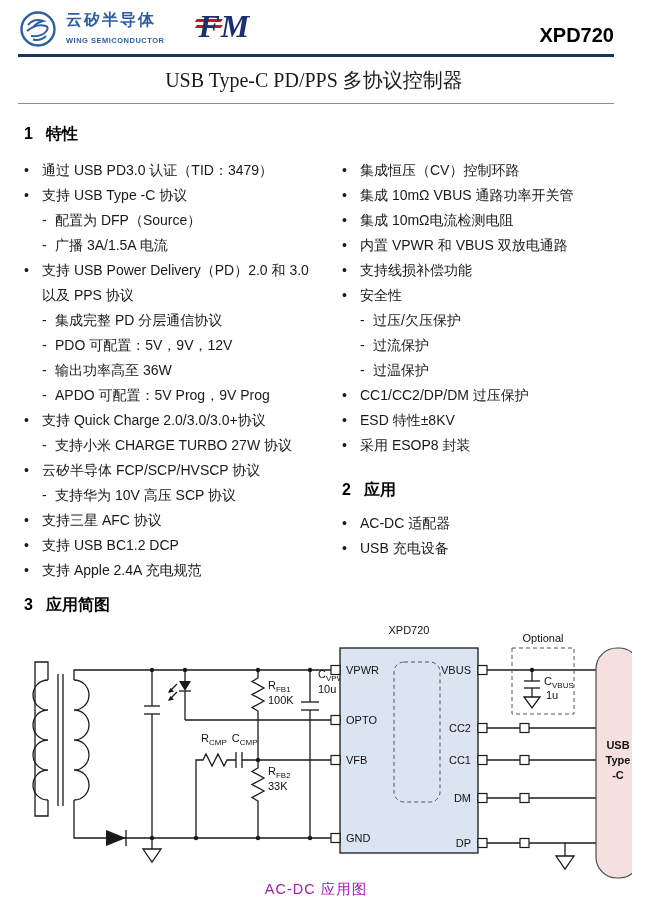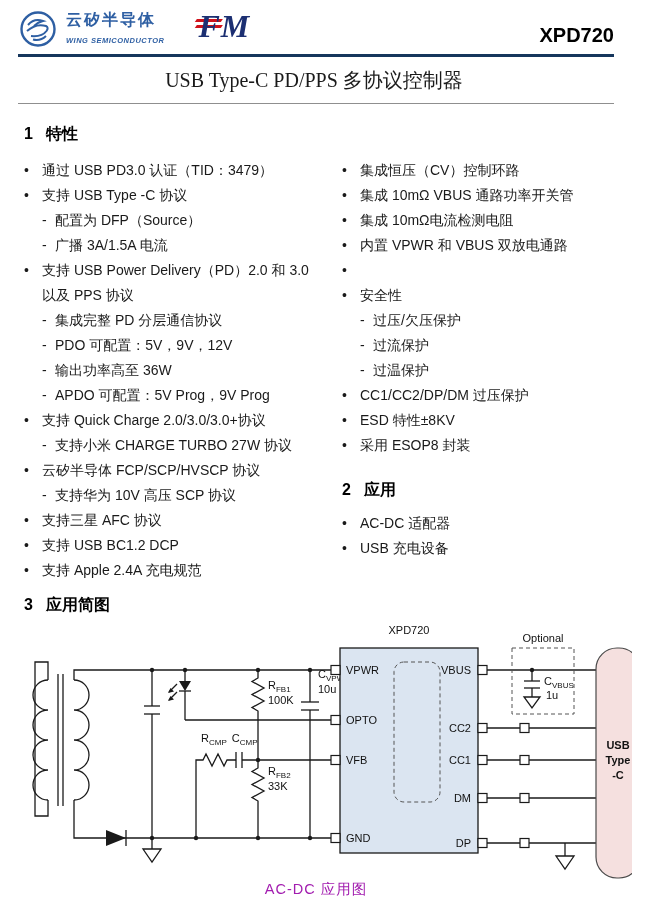--- a/index.html
+++ b/index.html
@@ -5,21 +5,21 @@
   * { margin:0; padding:0; box-sizing:border-box; }
   html,body { background:#ffffff; }
   .page { width:632px; height:905px; background:#fff; overflow:hidden;
           font-family:"Liberation Sans","DejaVu Sans",sans-serif; color:#111; }
 
   
   .hdr { display:flex; align-items:flex-end; justify-content:space-between; padding:8px 18px 5px 18px; }
   .hdr-left { display:flex; align-items:center; }
   .brand-text { display:flex; flex-direction:column; line-height:1.05; margin-left:8px; }
   .brand-cn { font-size:16px; font-weight:bold; color:#2e5fa3; letter-spacing:2px; }
-  .brand-en { font-size:7.5px; color:#2e5fa3; letter-spacing:0.5px; margin-top:9px; font-weight:bold;font-style:italic; }
+  .brand-en { font-size:7.5px; color:#2e5fa3; letter-spacing:0.5px; margin-top:9px; font-weight:bold; }
   .fm { position:relative; margin-left:30px; padding:0 4px 4px 4px; }
   .fm-text { position:relative; z-index:1; font-family:"Liberation Serif","DejaVu Serif",serif;
              font-style:italic; font-weight:bold; font-size:32px; color:#1c2f72; letter-spacing:1px; }
   .fm-bar { position:absolute; z-index:0; left:2px; width:26px; height:2.5px;
             background:#d0121b; transform:skewX(-35deg); }
   .fm-bar1 { top:11px; } .fm-bar2 { top:17px; }
   .part-number { font-size:20px; font-weight:bold; padding-bottom:2px; color:#000; }
 
   .rule-navy { border-top:3px solid #16365c; margin:0 18px; }
   .rule-thin { border-top:1px solid #8f8f8f; margin:0 18px; }
@@ -178,20 +178,21 @@
             <div class="li bullet">
               <span class="marker">•</span>
               <span class="txt">集成 10mΩ电流检测电阻</span>
             </div>
             <div class="li bullet">
               <span class="marker">•</span>
               <span class="txt">内置 VPWR 和 VBUS 双放电通路</span>
             </div>
             <div class="li bullet">
               <span class="marker">•</span>
+              <span class="txt">支持线损补偿功能</span>
             </div>
             <div class="li bullet">
               <span class="marker">•</span>
               <span class="txt">安全性</span>
             </div>
             <div class="li dash">
               <span class="marker">-</span>
               <span class="txt">过压/欠压保护</span>
             </div>
             <div class="li dash">

